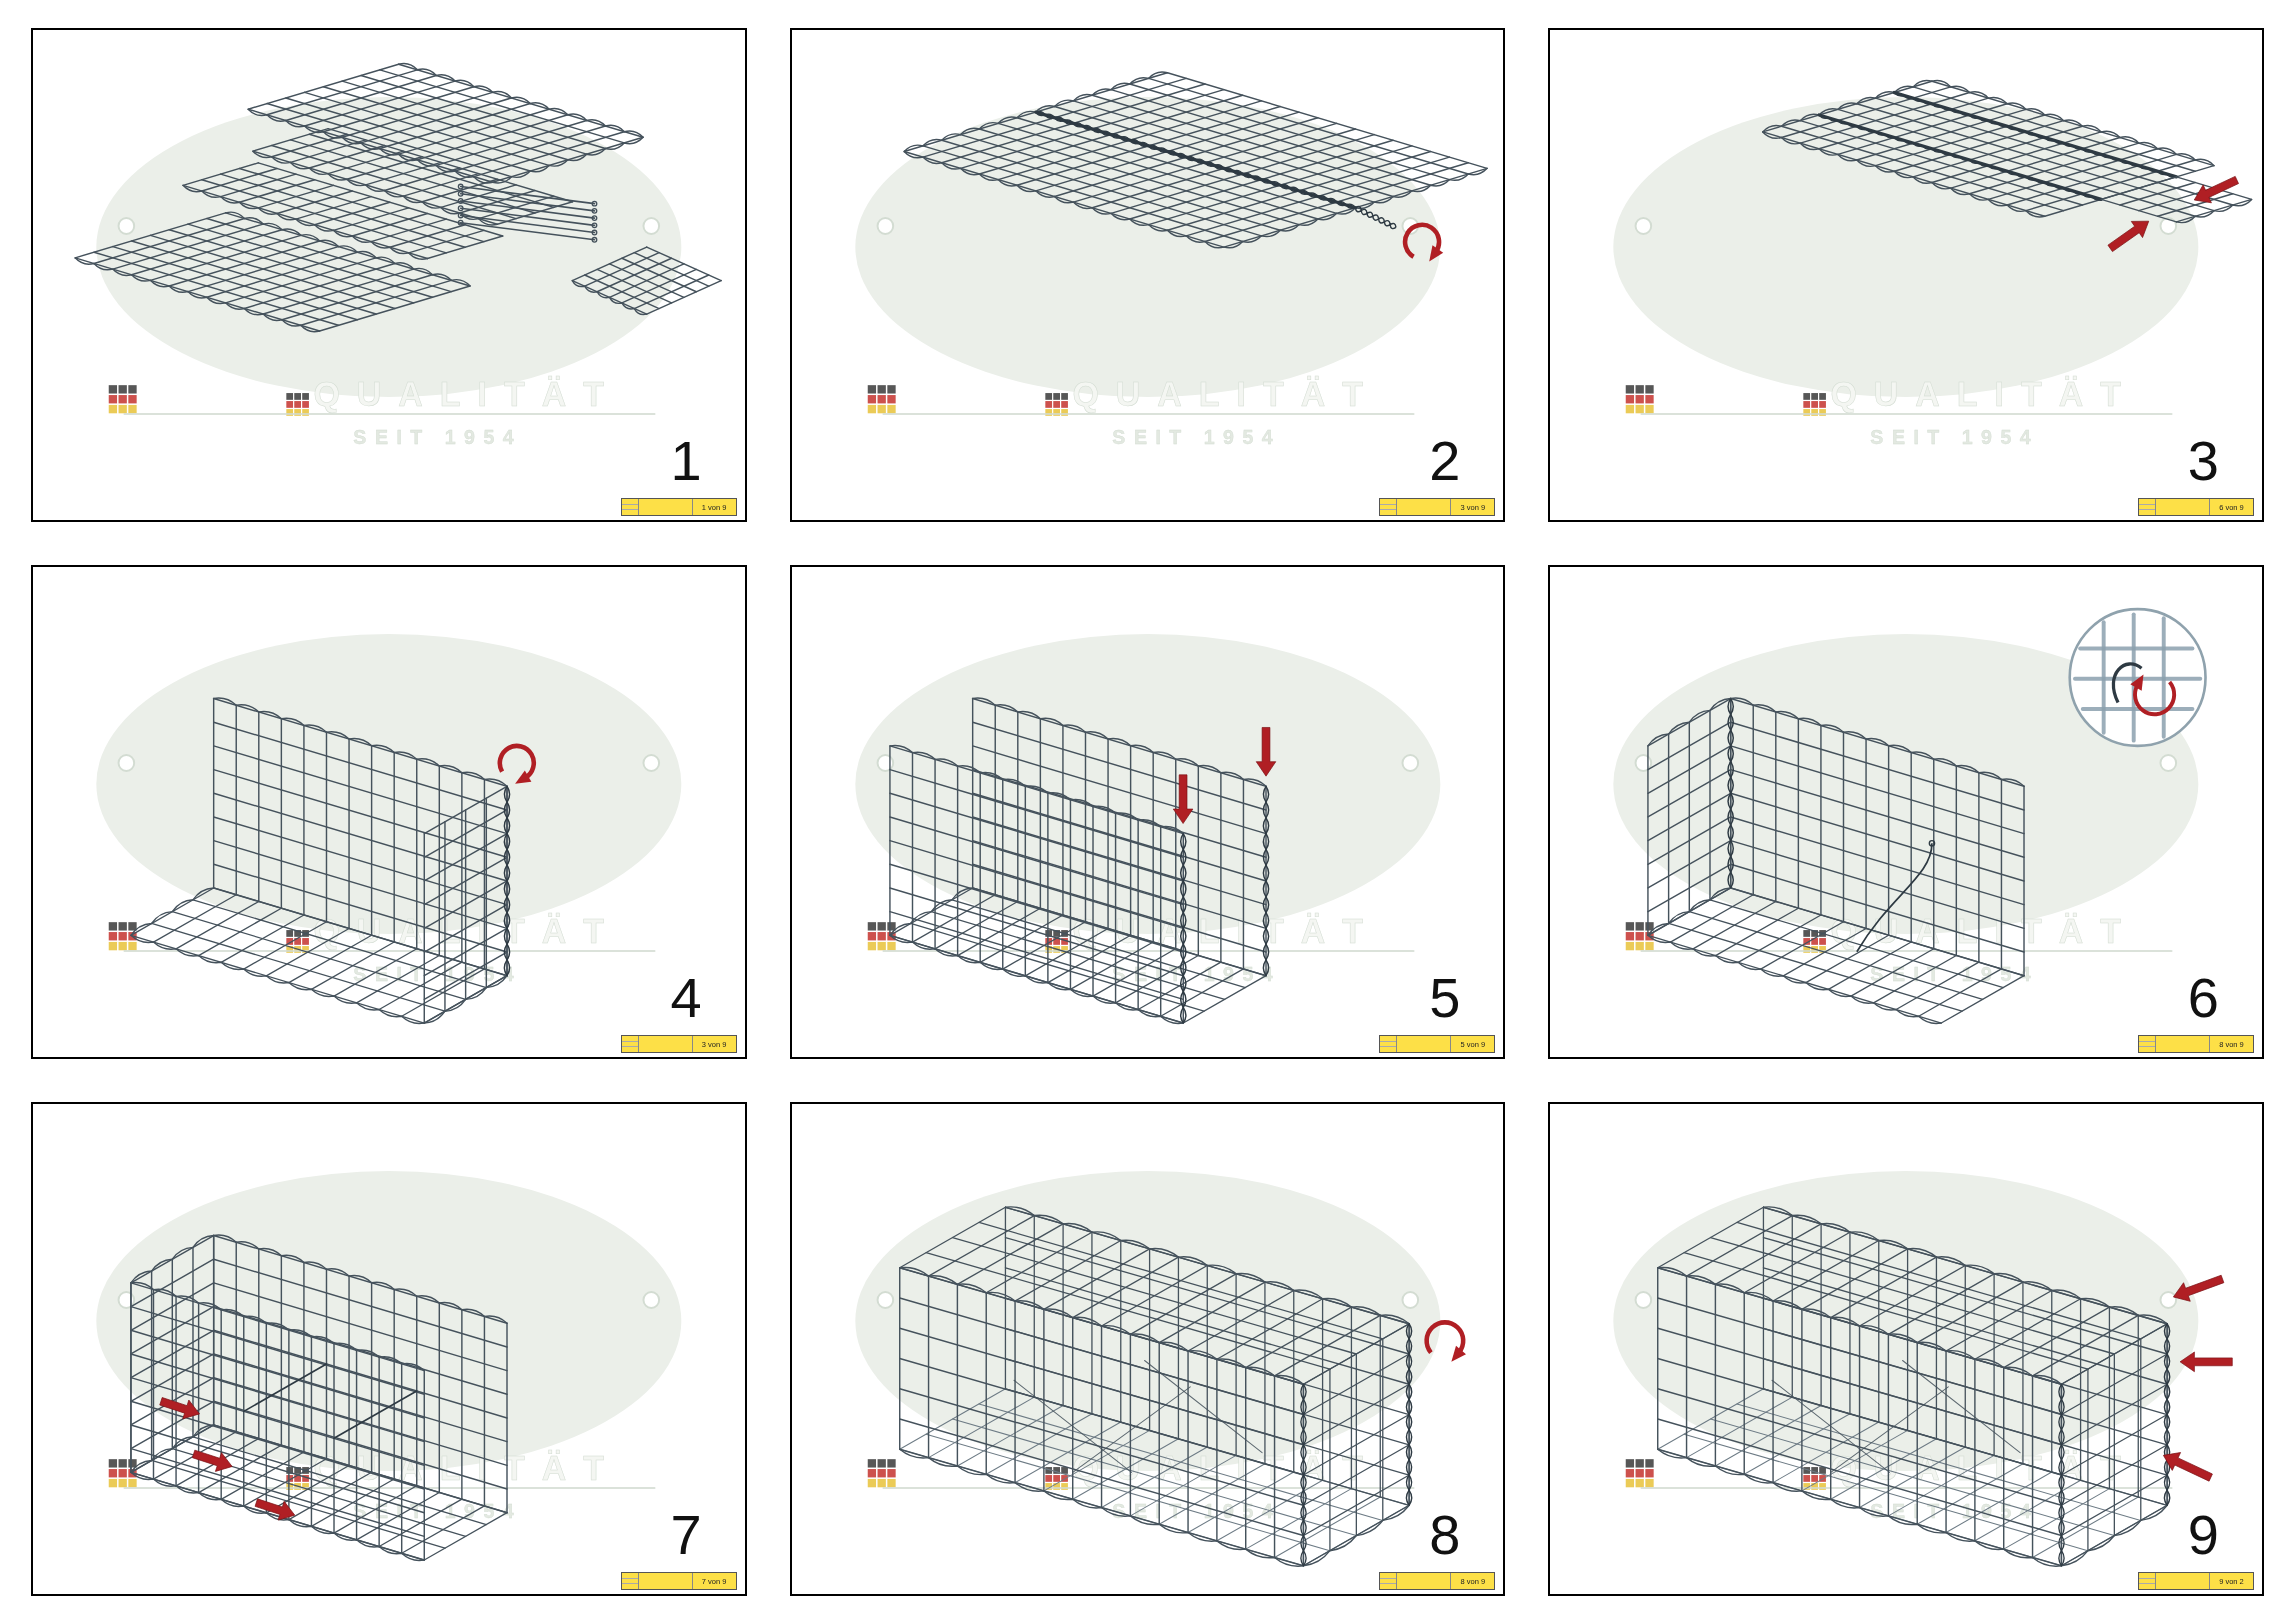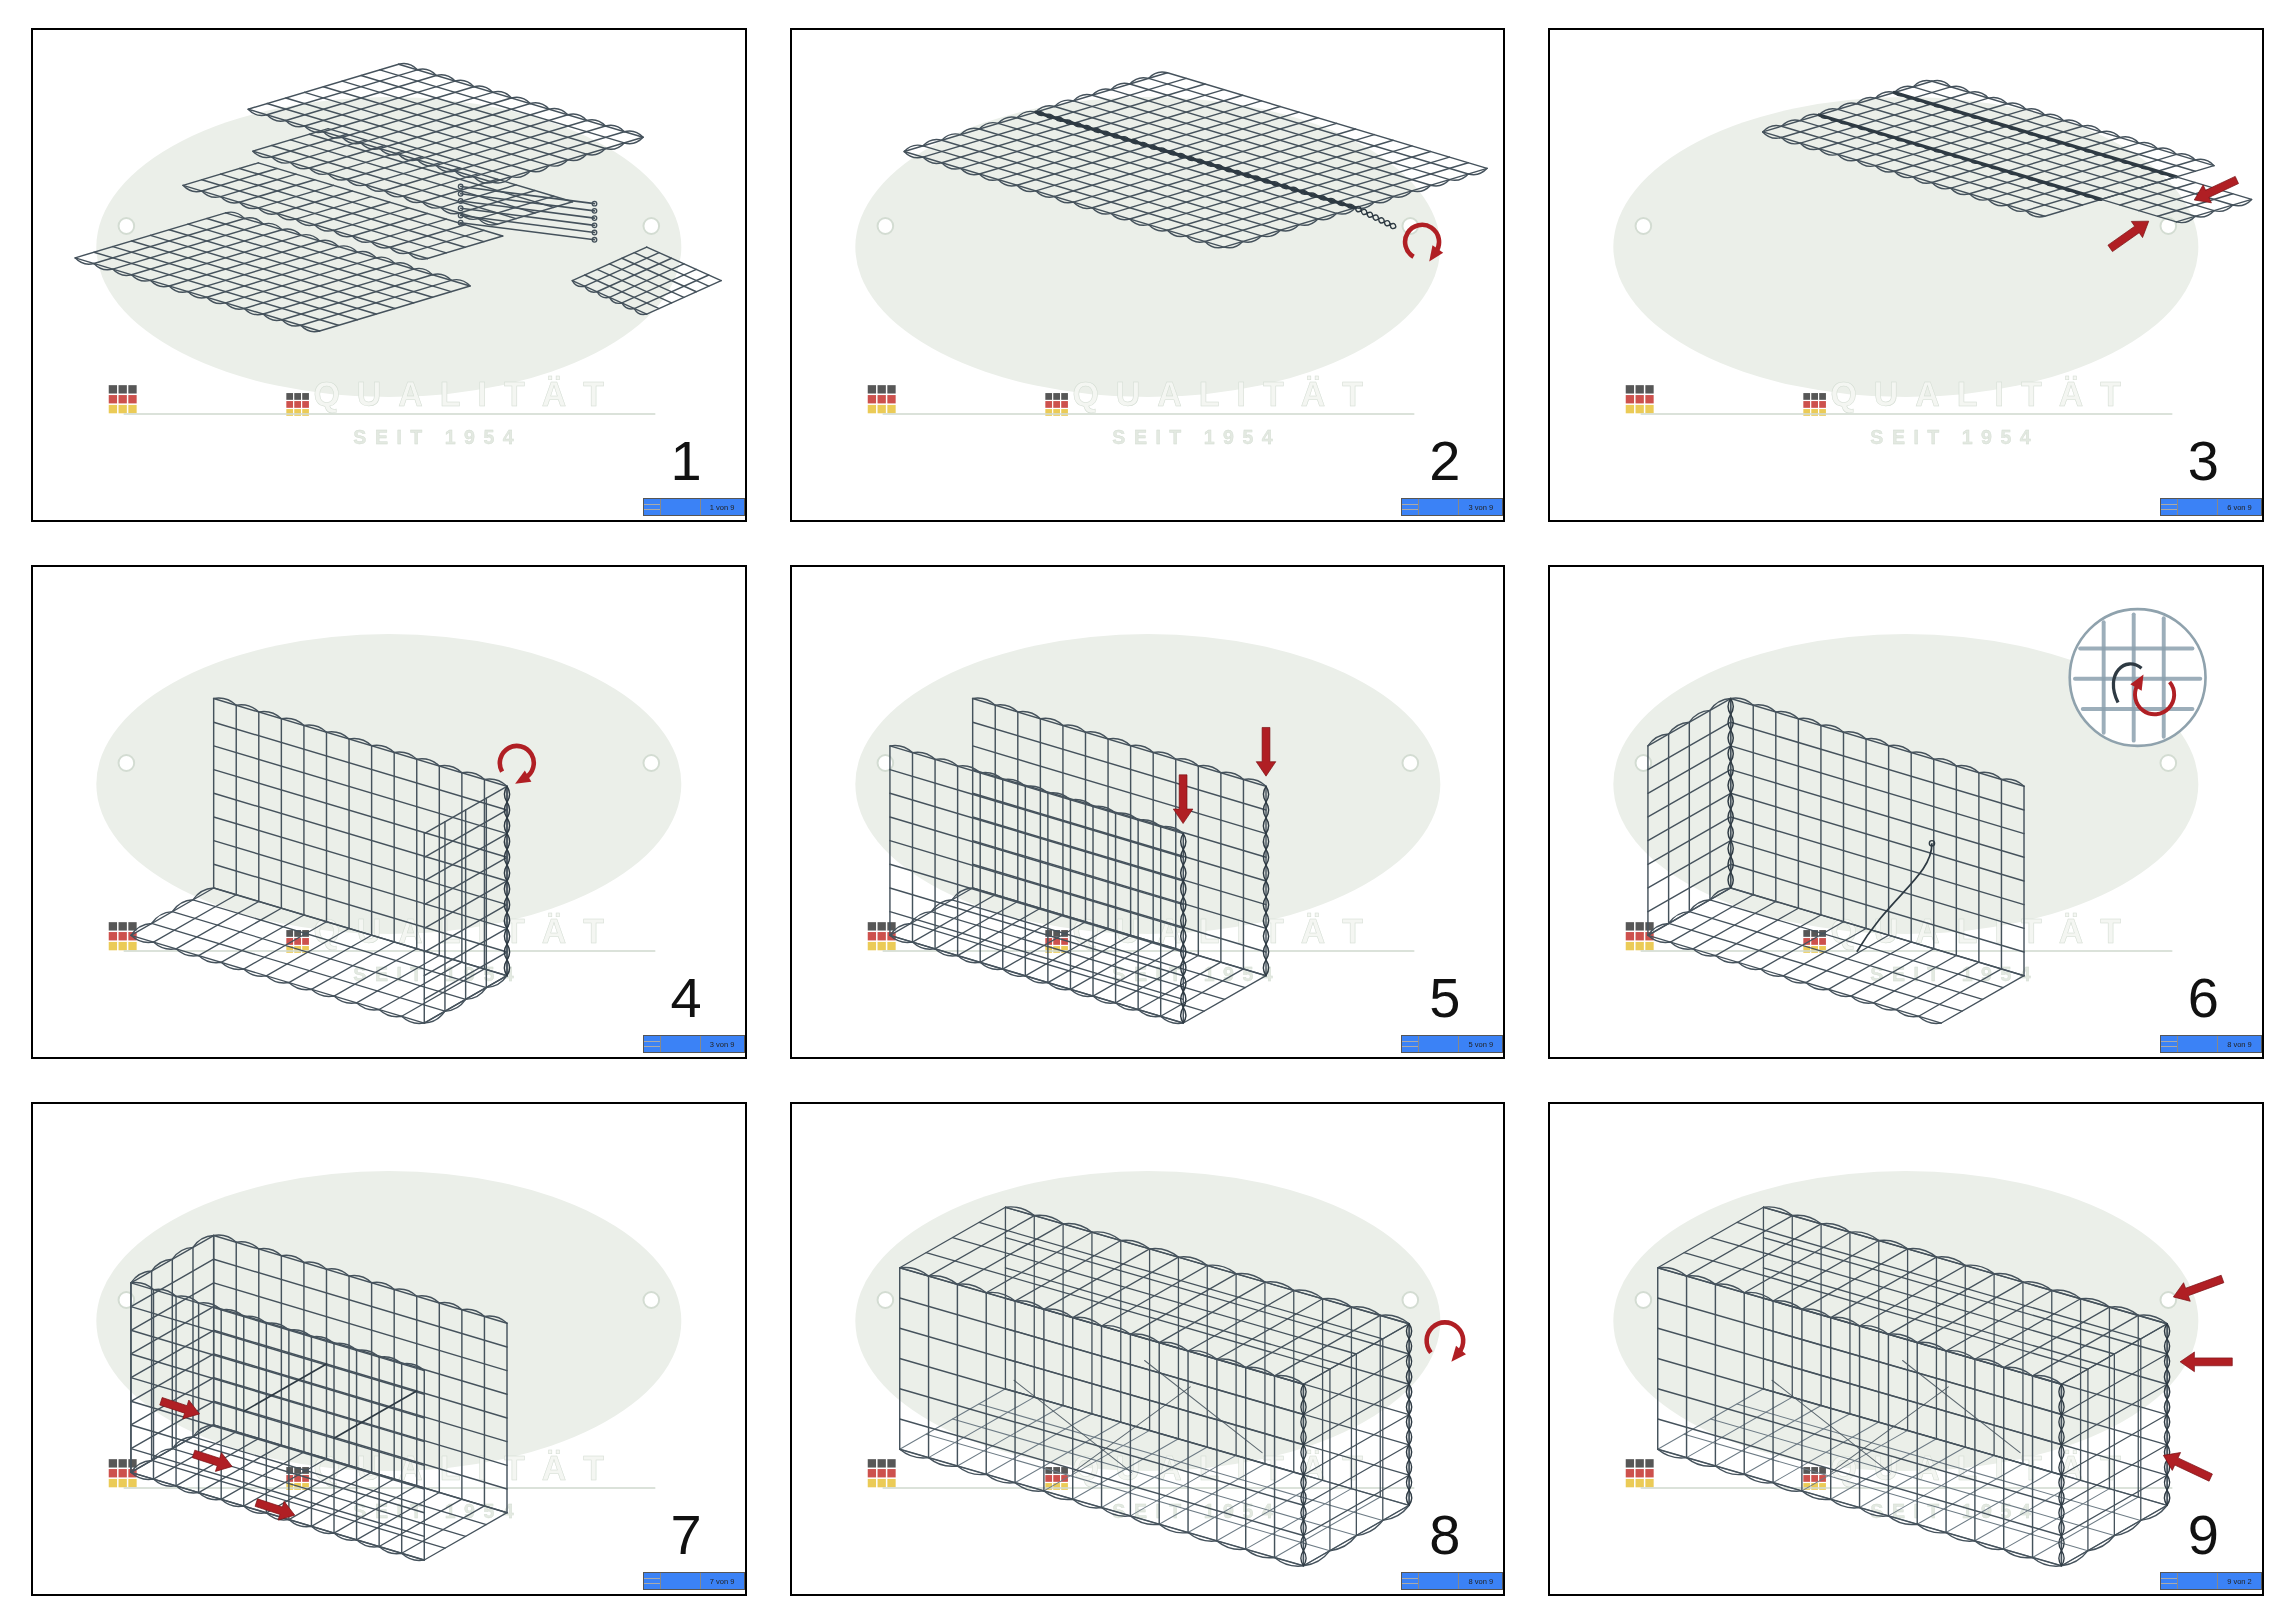--- a/index.html
+++ b/index.html
@@ -2,22 +2,22 @@
 <html style="font-size:10.5px"><head>
 <meta charset="utf-8">
 <style>
   html,body{margin:0;padding:0}
   body{width:2295px;height:1623px;background:#ffffff;font-family:"Liberation Sans",sans-serif}
   .grid{display:grid;grid-template-columns:repeat(3,1fr);grid-template-rows:repeat(3,1fr);
         gap:43px;padding:27.5px 31px;box-sizing:border-box;width:2295px;height:1623px}
   .panel{position:relative;border:2px solid #000;background:#fff;overflow:hidden}
   .panel svg.scene{position:absolute;left:0;top:0;width:100%;height:100%}
   .step-number{position:absolute;right:43px;bottom:31px;font-size:56px;color:#111;line-height:1;font-weight:400}
-  .title-block{position:absolute;right:0;bottom:3.3px;width:102px;height:18.3px;border:1.3px solid #555;
-               display:flex;background:#3b82f6;box-sizing:border-box}
+  .title-block{position:absolute;right:8px;bottom:3.3px;width:116px;height:18.3px;border:1.3px solid #555;
+               display:flex;background:#fde047;box-sizing:border-box}
   .tb-a{width:17px;border-right:1px solid #888;box-sizing:border-box;display:flex;flex-direction:column}
   .tb-a div{flex:1;border-bottom:0.7px solid #aaa}
   .tb-a div:last-child{border-bottom:none}
   .tb-b{flex:1;border-right:1px solid #888}
   .tb-label{display:flex;align-items:center;justify-content:center;width:43px;font-size:7.5px;color:#222;white-space:nowrap}
 </style>
 </head>
 <body>
 
 <div class="grid" id="grid">

